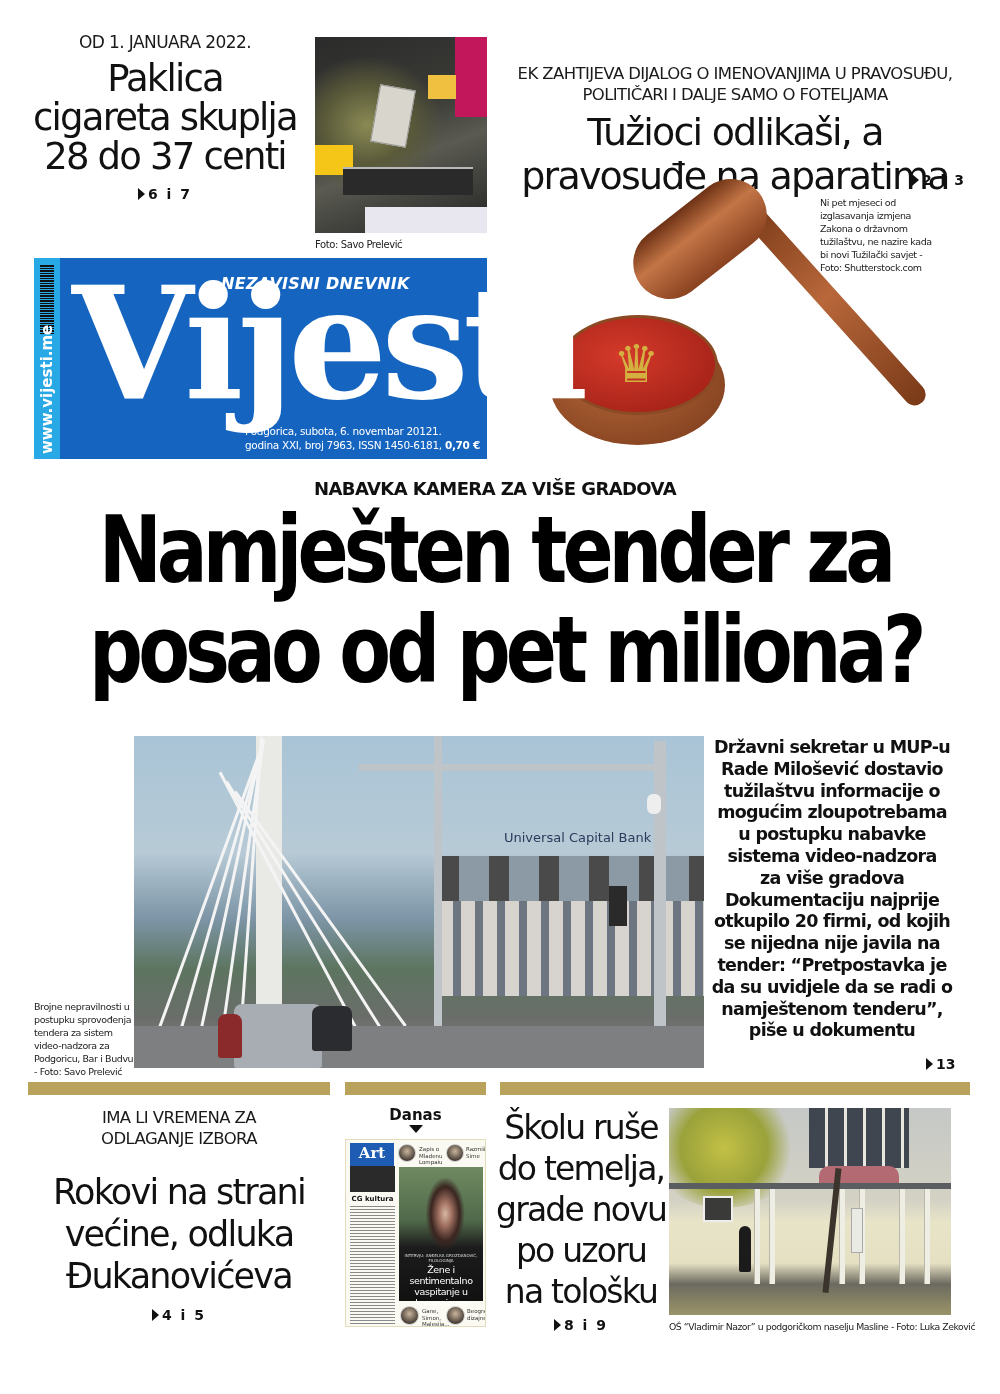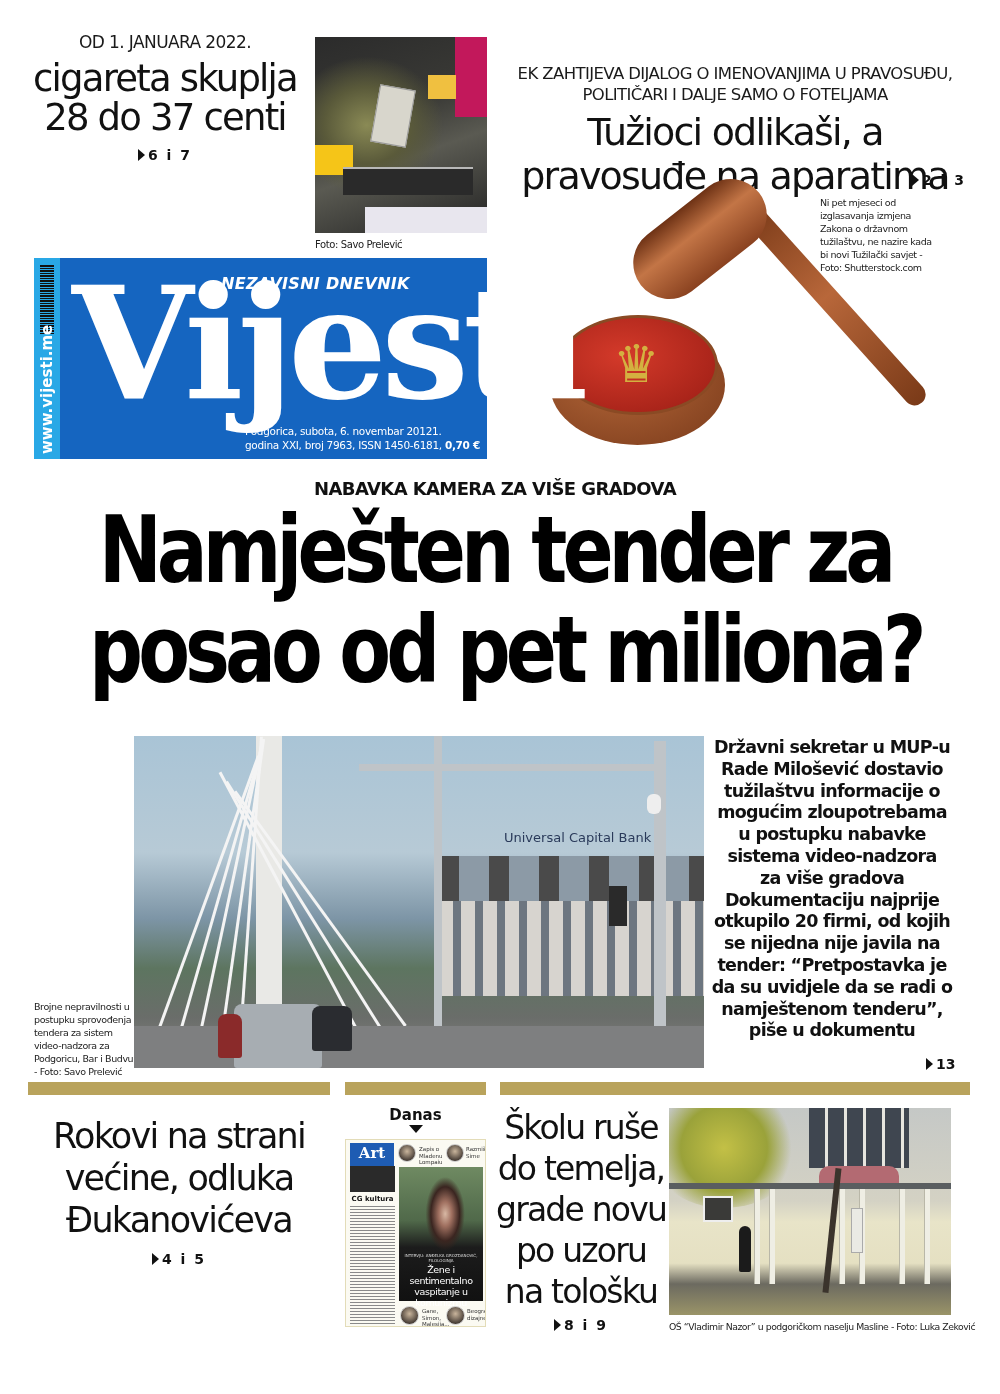--- a/index.html
+++ b/index.html
@@ -83,20 +83,21 @@
   .trunk { position:absolute; background:#3b342c; }
 </style>
 </head>
 <body>
 
 <div class="abs center" style="left:20px; top:32px; width:290px;">
   <div class="kicker">
     <div>OD 1. JANUARA 2022.</div>
   </div>
   <a class="head-lg" style="display:block; margin-top:6px; text-decoration:none;">
+    <div>Paklica</div>
     <div>cigareta skuplja</div>
     <div>28 do 37 centi</div>
   </a>
   <div class="pageref" style="margin-top:10px;">
     <span class="tri"></span><span>6 i 7</span>
   </div>
 </div>
 
 <div class="abs photo-cig" style="left:315px; top:37px; width:172px; height:196px;">
   <div class="sign"></div>
@@ -210,21 +211,25 @@
 </div>
 <div class="abs pageref" style="left:926px; top:1056px;">
   <span class="tri"></span><span style="letter-spacing:0;">13</span>
 </div>
 
 <div class="abs goldbar" style="left:28px; top:1082px; width:302px;"></div>
 <div class="abs goldbar" style="left:345px; top:1082px; width:141px;"></div>
 <div class="abs goldbar" style="left:500px; top:1082px; width:470px;"></div>
 
 <div class="abs center" style="left:28px; top:1107px; width:302px;">
-  <a class="head-md" style="display:block; margin-top:8px; text-decoration:none;">
+  <div class="kicker" style="font-size:16.5px;">
+    <div>IMA LI VREMENA ZA</div>
+    <div>ODLAGANJE IZBORA</div>
+  </div>
+  <a class="head-md" style="display:block; margin-top:22px; text-decoration:none;">
     <div>Rokovi na strani</div>
     <div>većine, odluka</div>
     <div>Đukanovićeva</div>
   </a>
   <div class="pageref" style="margin-top:10px;">
     <span class="tri"></span><span>4 i 5</span>
   </div>
 </div>
 
 <div class="abs center" style="left:345px; top:1106px; width:141px;">

